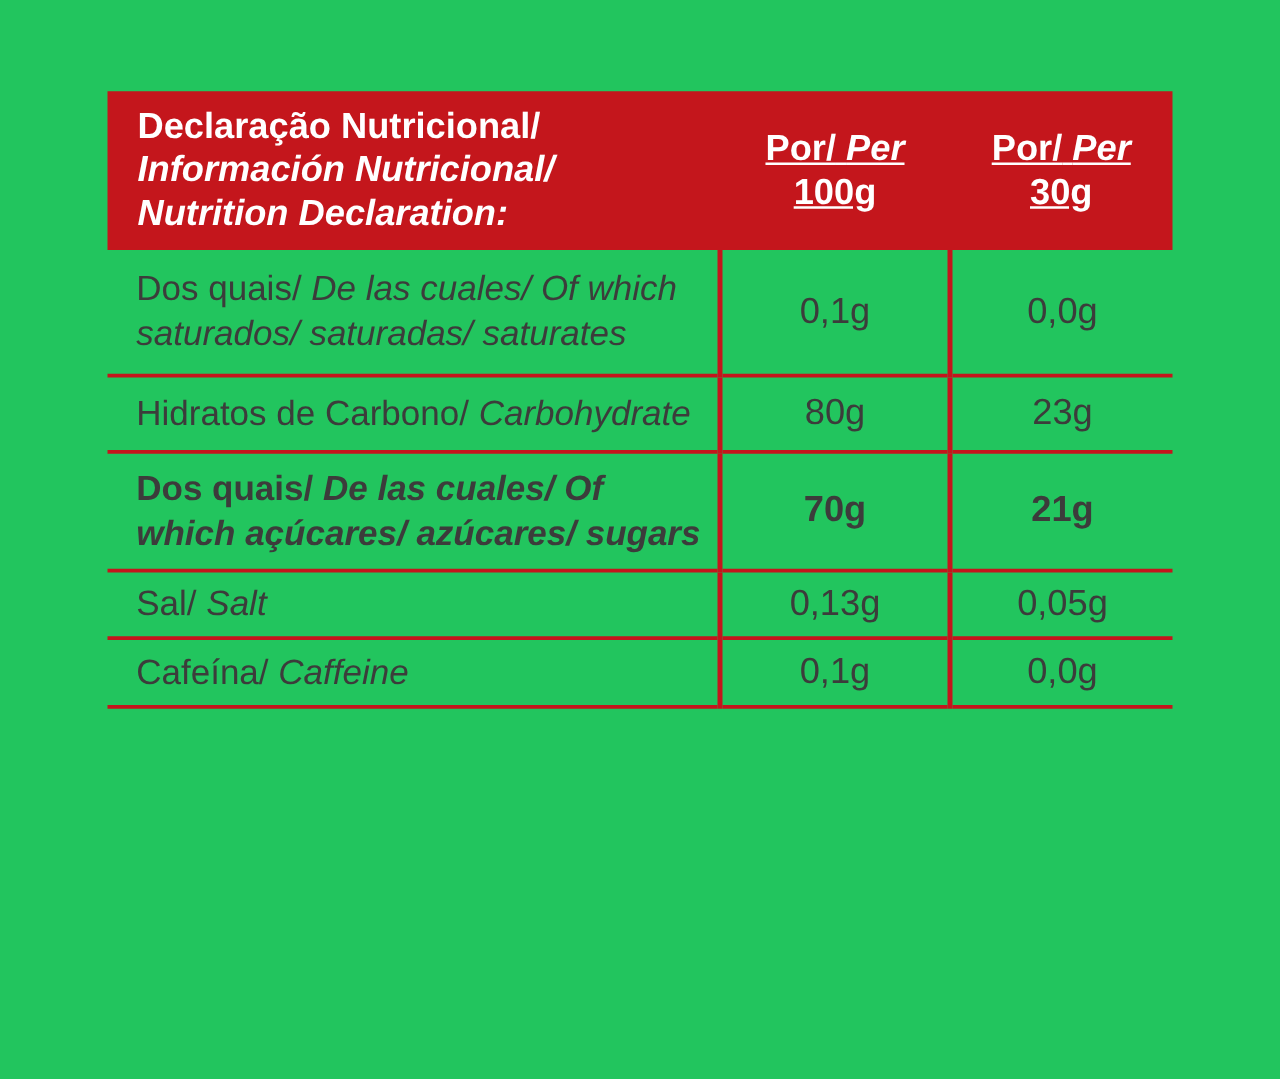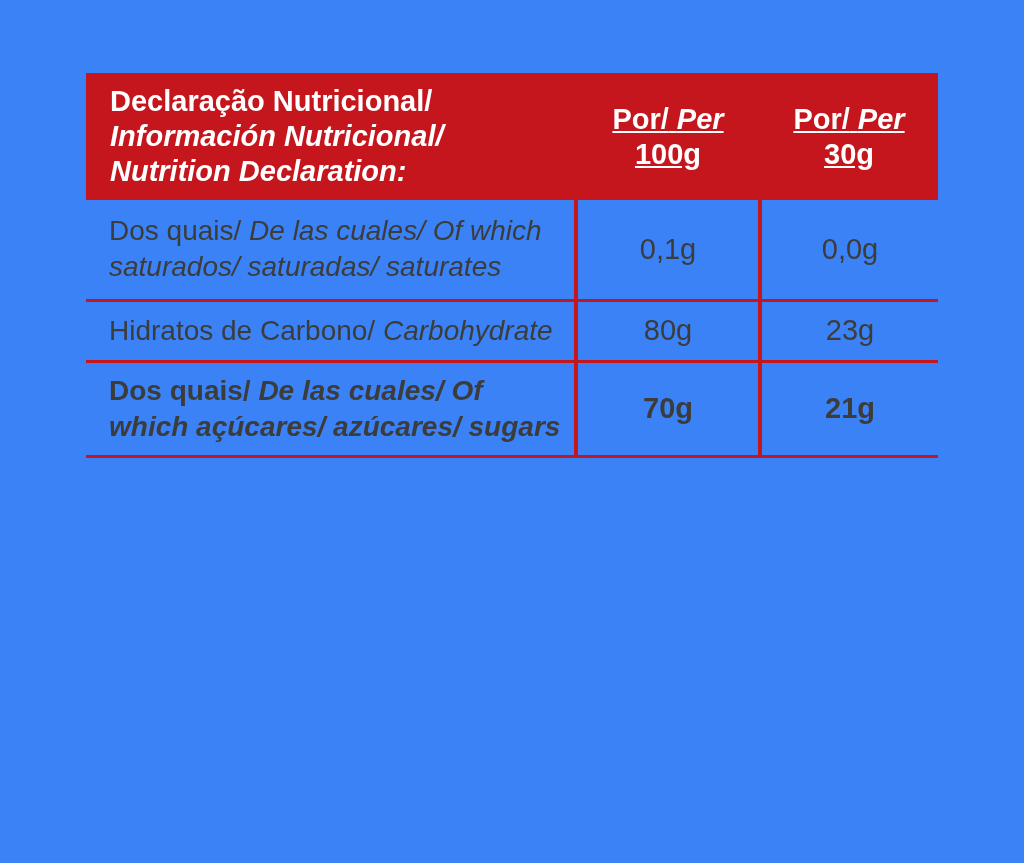--- a/index.html
+++ b/index.html
@@ -3,21 +3,21 @@
 <meta charset="utf-8">
 <style>
   :root{
     --red:#c4161c;
     --text:#3c3c3b;
     --header-text:#ffffff;
   }
   *{margin:0;padding:0;box-sizing:border-box;}
   html,body{width:1024px;height:863px;background:#ffffff;overflow:hidden;}
   body{font-family:"Liberation Sans","DejaVu Sans",sans-serif;color:var(--text);}
-  .canvas{position:relative;width:1024px;height:863px;background:#3b82f6;}
+  .canvas{position:relative;width:1024px;height:863px;background:#22c55e;}
   .table-wrap{position:absolute;left:86px;top:73px;width:852px;}
   table{width:852px;border-collapse:collapse;table-layout:fixed;}
   col.c-label{width:490px;}
   col.c-100{width:184px;}
   col.c-30{width:178px;}
 
   thead th{
     background:var(--red);
     color:var(--header-text);
     font-weight:bold;
@@ -99,16 +99,26 @@
         <tr class="r4">
           <td class="label"><span>Hidratos de Carbono/</span> <span class="it">Carbohydrate</span></td>
           <td class="val">80g</td>
           <td class="val">23g</td>
         </tr>
         <tr class="r5">
           <td class="label"><span>Dos quais/</span> <span class="it">De las cuales/ Of which açúcares/ azúcares/ sugars</span></td>
           <td class="val">70g</td>
           <td class="val">21g</td>
         </tr>
+        <tr class="r7">
+          <td class="label"><span>Sal/</span> <span class="it">Salt</span></td>
+          <td class="val">0,13g</td>
+          <td class="val">0,05g</td>
+        </tr>
+        <tr class="r8">
+          <td class="label"><span>Cafeína/</span> <span class="it">Caffeine</span></td>
+          <td class="val">0,1g</td>
+          <td class="val">0,0g</td>
+        </tr>
       </tbody>
     </table>
   </div>
 </div>
 
 </body></html>

